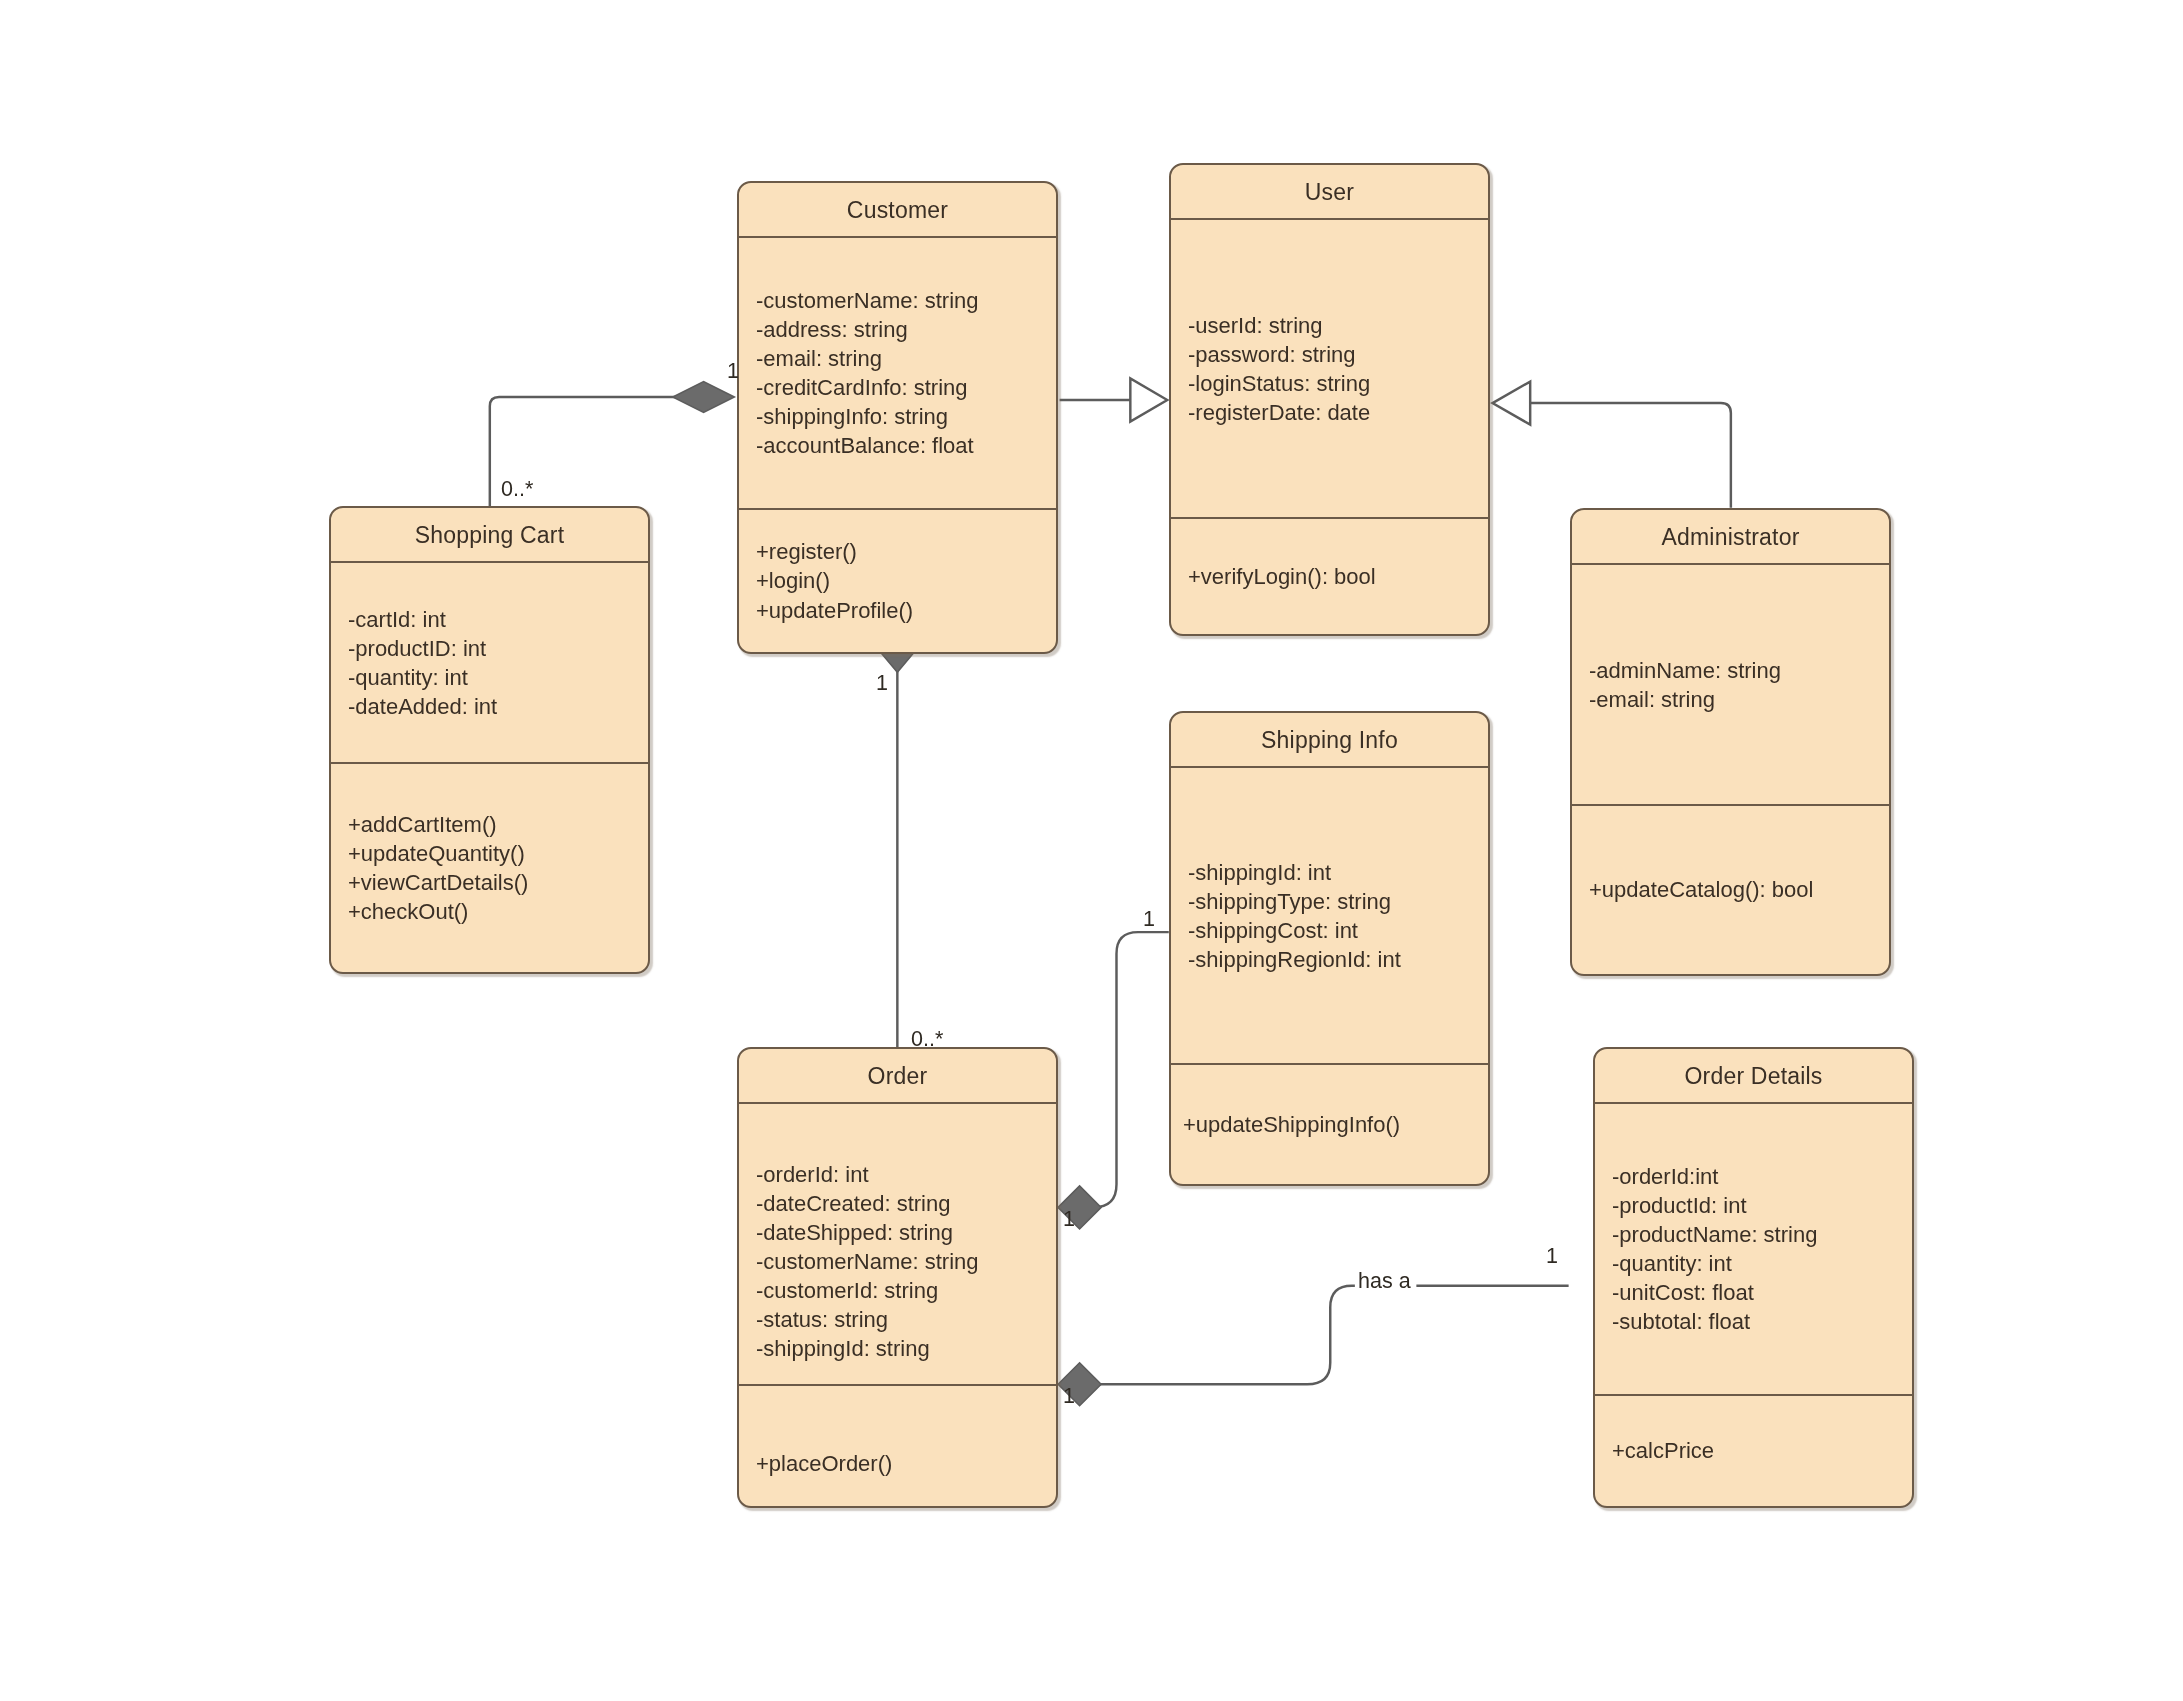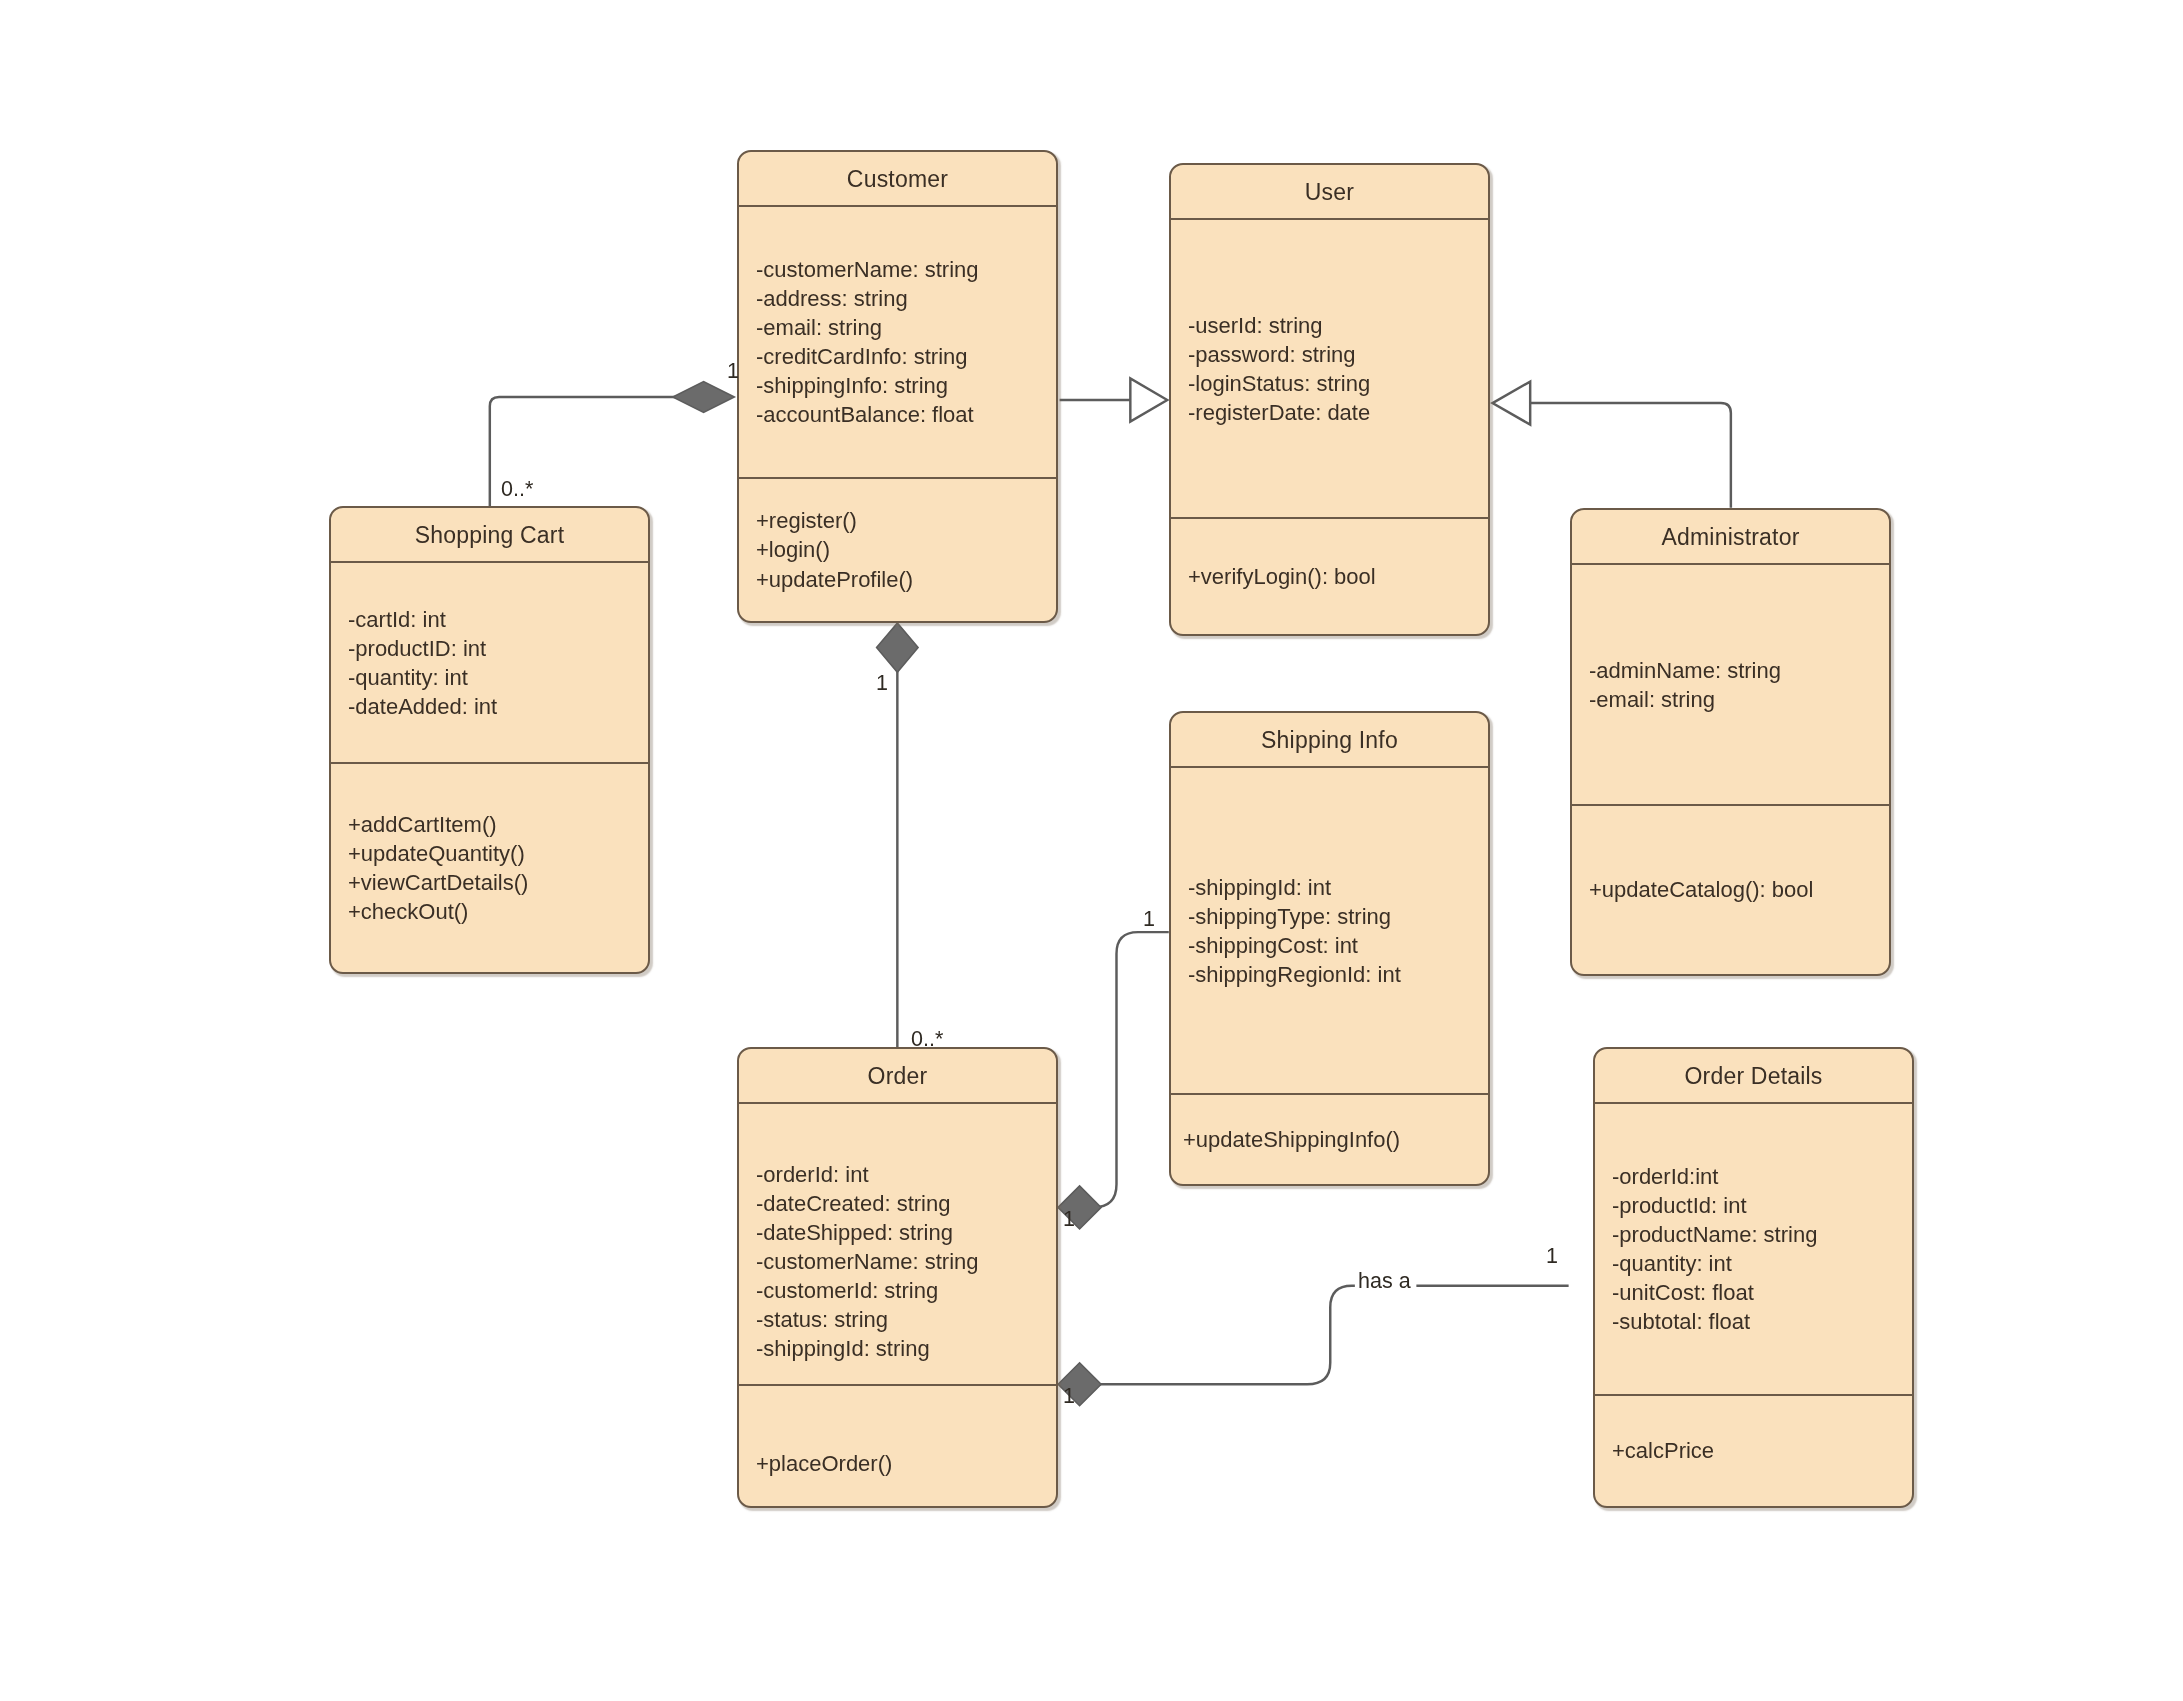--- a/index.html
+++ b/index.html
@@ -129,21 +129,21 @@
       <polygon class="diamond" points="1376,1570 1404,1542 1432,1570 1404,1598"></polygon>
     </g>
 
     <g>
       <path class="edge" d="M 1422 1800 L 1700 1800 Q 1730 1800 1730 1772 L 1730 1700 Q 1730 1672 1758 1672 L 1762 1672"></path>
       <path class="edge" d="M 1842 1672 L 2040 1672"></path>
       <polygon class="diamond" points="1376,1800 1404,1772 1432,1800 1404,1828"></polygon>
     </g>
   </svg>
 
-  <div class="uml-class" id="cls-customer" style="left:737px; top:150px; width:321px; height:473px;">
+  <div class="uml-class" id="cls-customer" style="left:737px; top:181px; width:321px; height:473px;">
     <div class="uml-title">Customer</div>
     <div class="uml-attrs">
       <div class="uml-line">-customerName: string</div>
       <div class="uml-line">-address: string</div>
       <div class="uml-line">-email: string</div>
       <div class="uml-line">-creditCardInfo: string</div>
       <div class="uml-line">-shippingInfo: string</div>
       <div class="uml-line">-accountBalance: float</div>
     </div>
     <div class="uml-methods" style="height:142px;">
@@ -194,21 +194,21 @@
   </div>
 
   <div class="uml-class" id="cls-shipping-info" style="left:1169px; top:711px; width:321px; height:475px;">
     <div class="uml-title">Shipping Info</div>
     <div class="uml-attrs">
       <div class="uml-line">-shippingId: int</div>
       <div class="uml-line">-shippingType: string</div>
       <div class="uml-line">-shippingCost: int</div>
       <div class="uml-line">-shippingRegionId: int</div>
     </div>
-    <div class="uml-methods" style="height:89px;padding-left:12px;">
+    <div class="uml-methods" style="height:119px;padding-left:12px;">
       <div class="uml-line">+updateShippingInfo()</div>
     </div>
   </div>
 
   <div class="uml-class" id="cls-order" style="left:737px; top:1047px; width:321px; height:461px;gap:35px;">
     <div class="uml-title">Order</div>
     <div class="uml-attrs">
       <div class="uml-line">-orderId: int</div>
       <div class="uml-line">-dateCreated: string</div>
       <div class="uml-line">-dateShipped: string</div>

